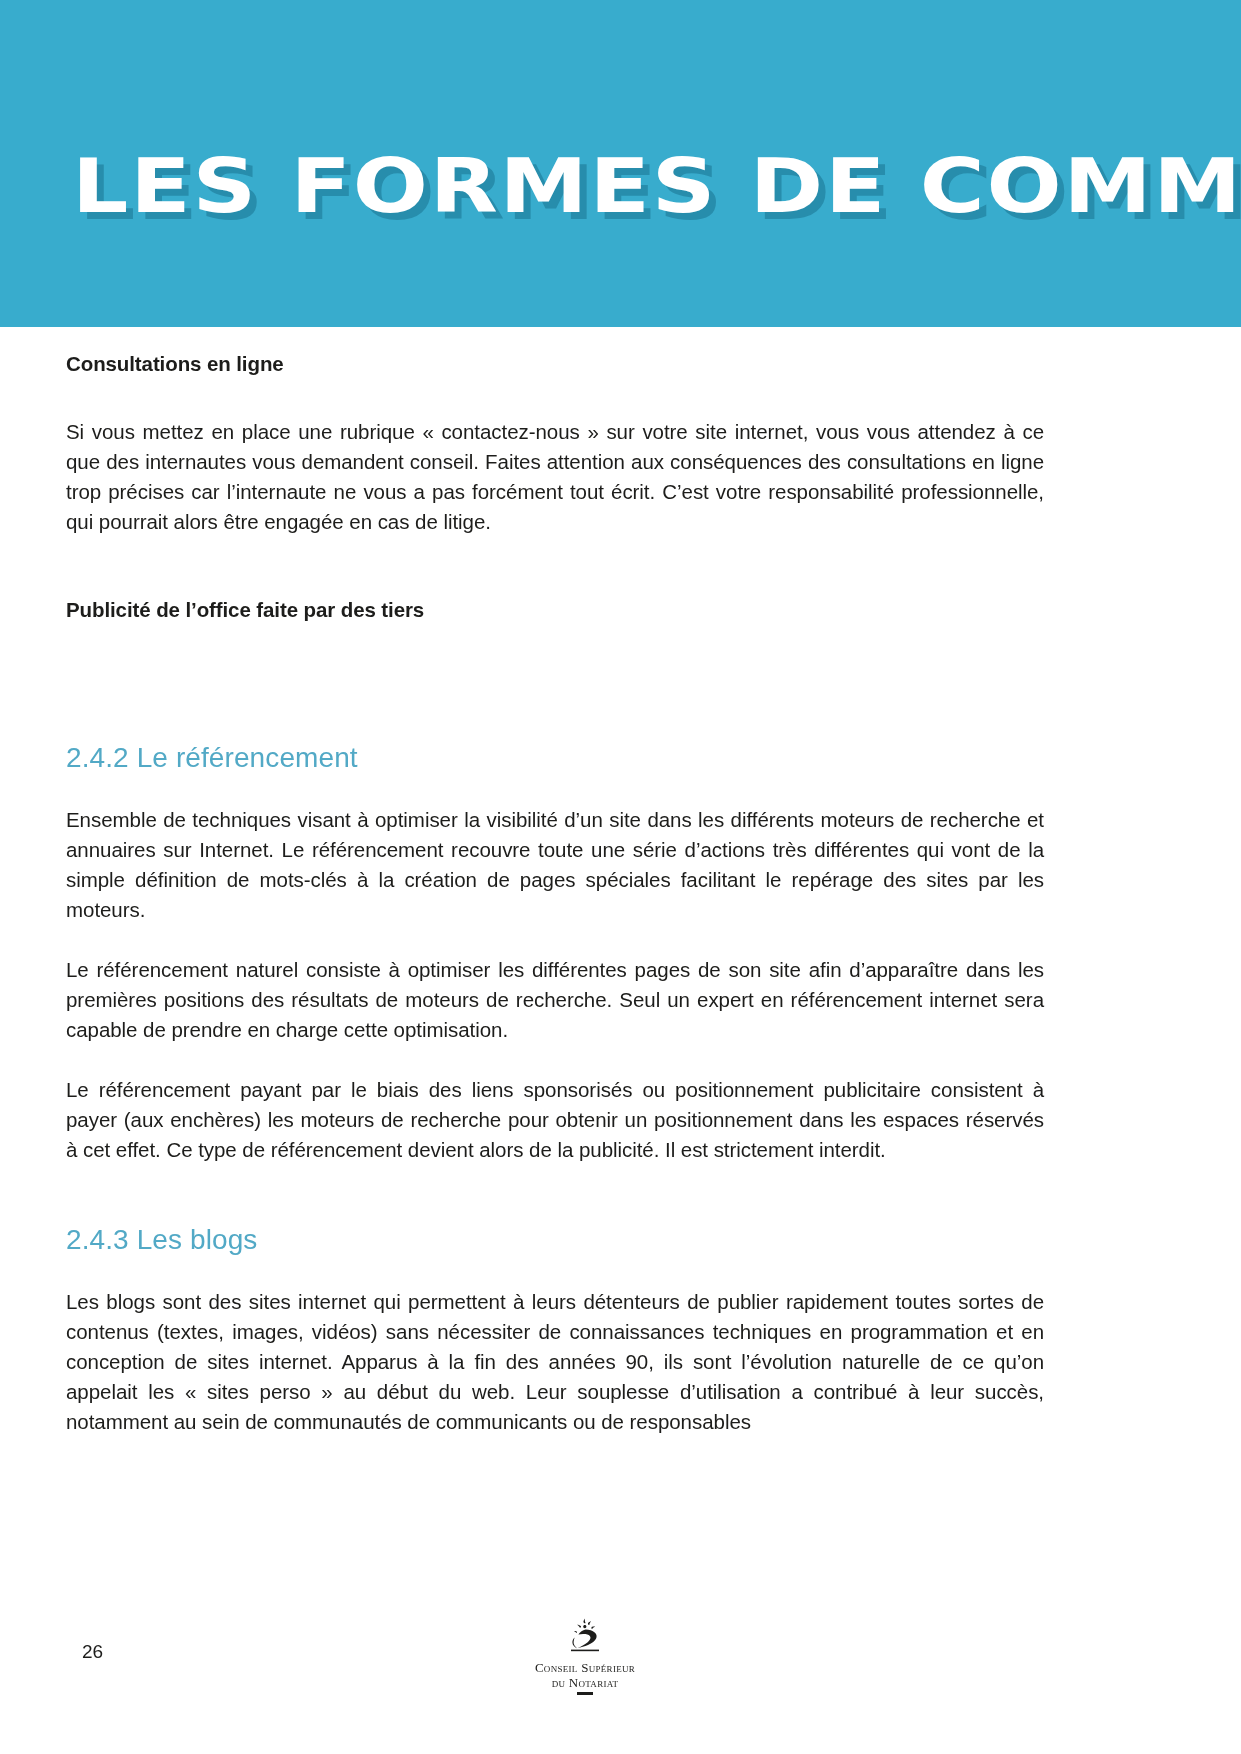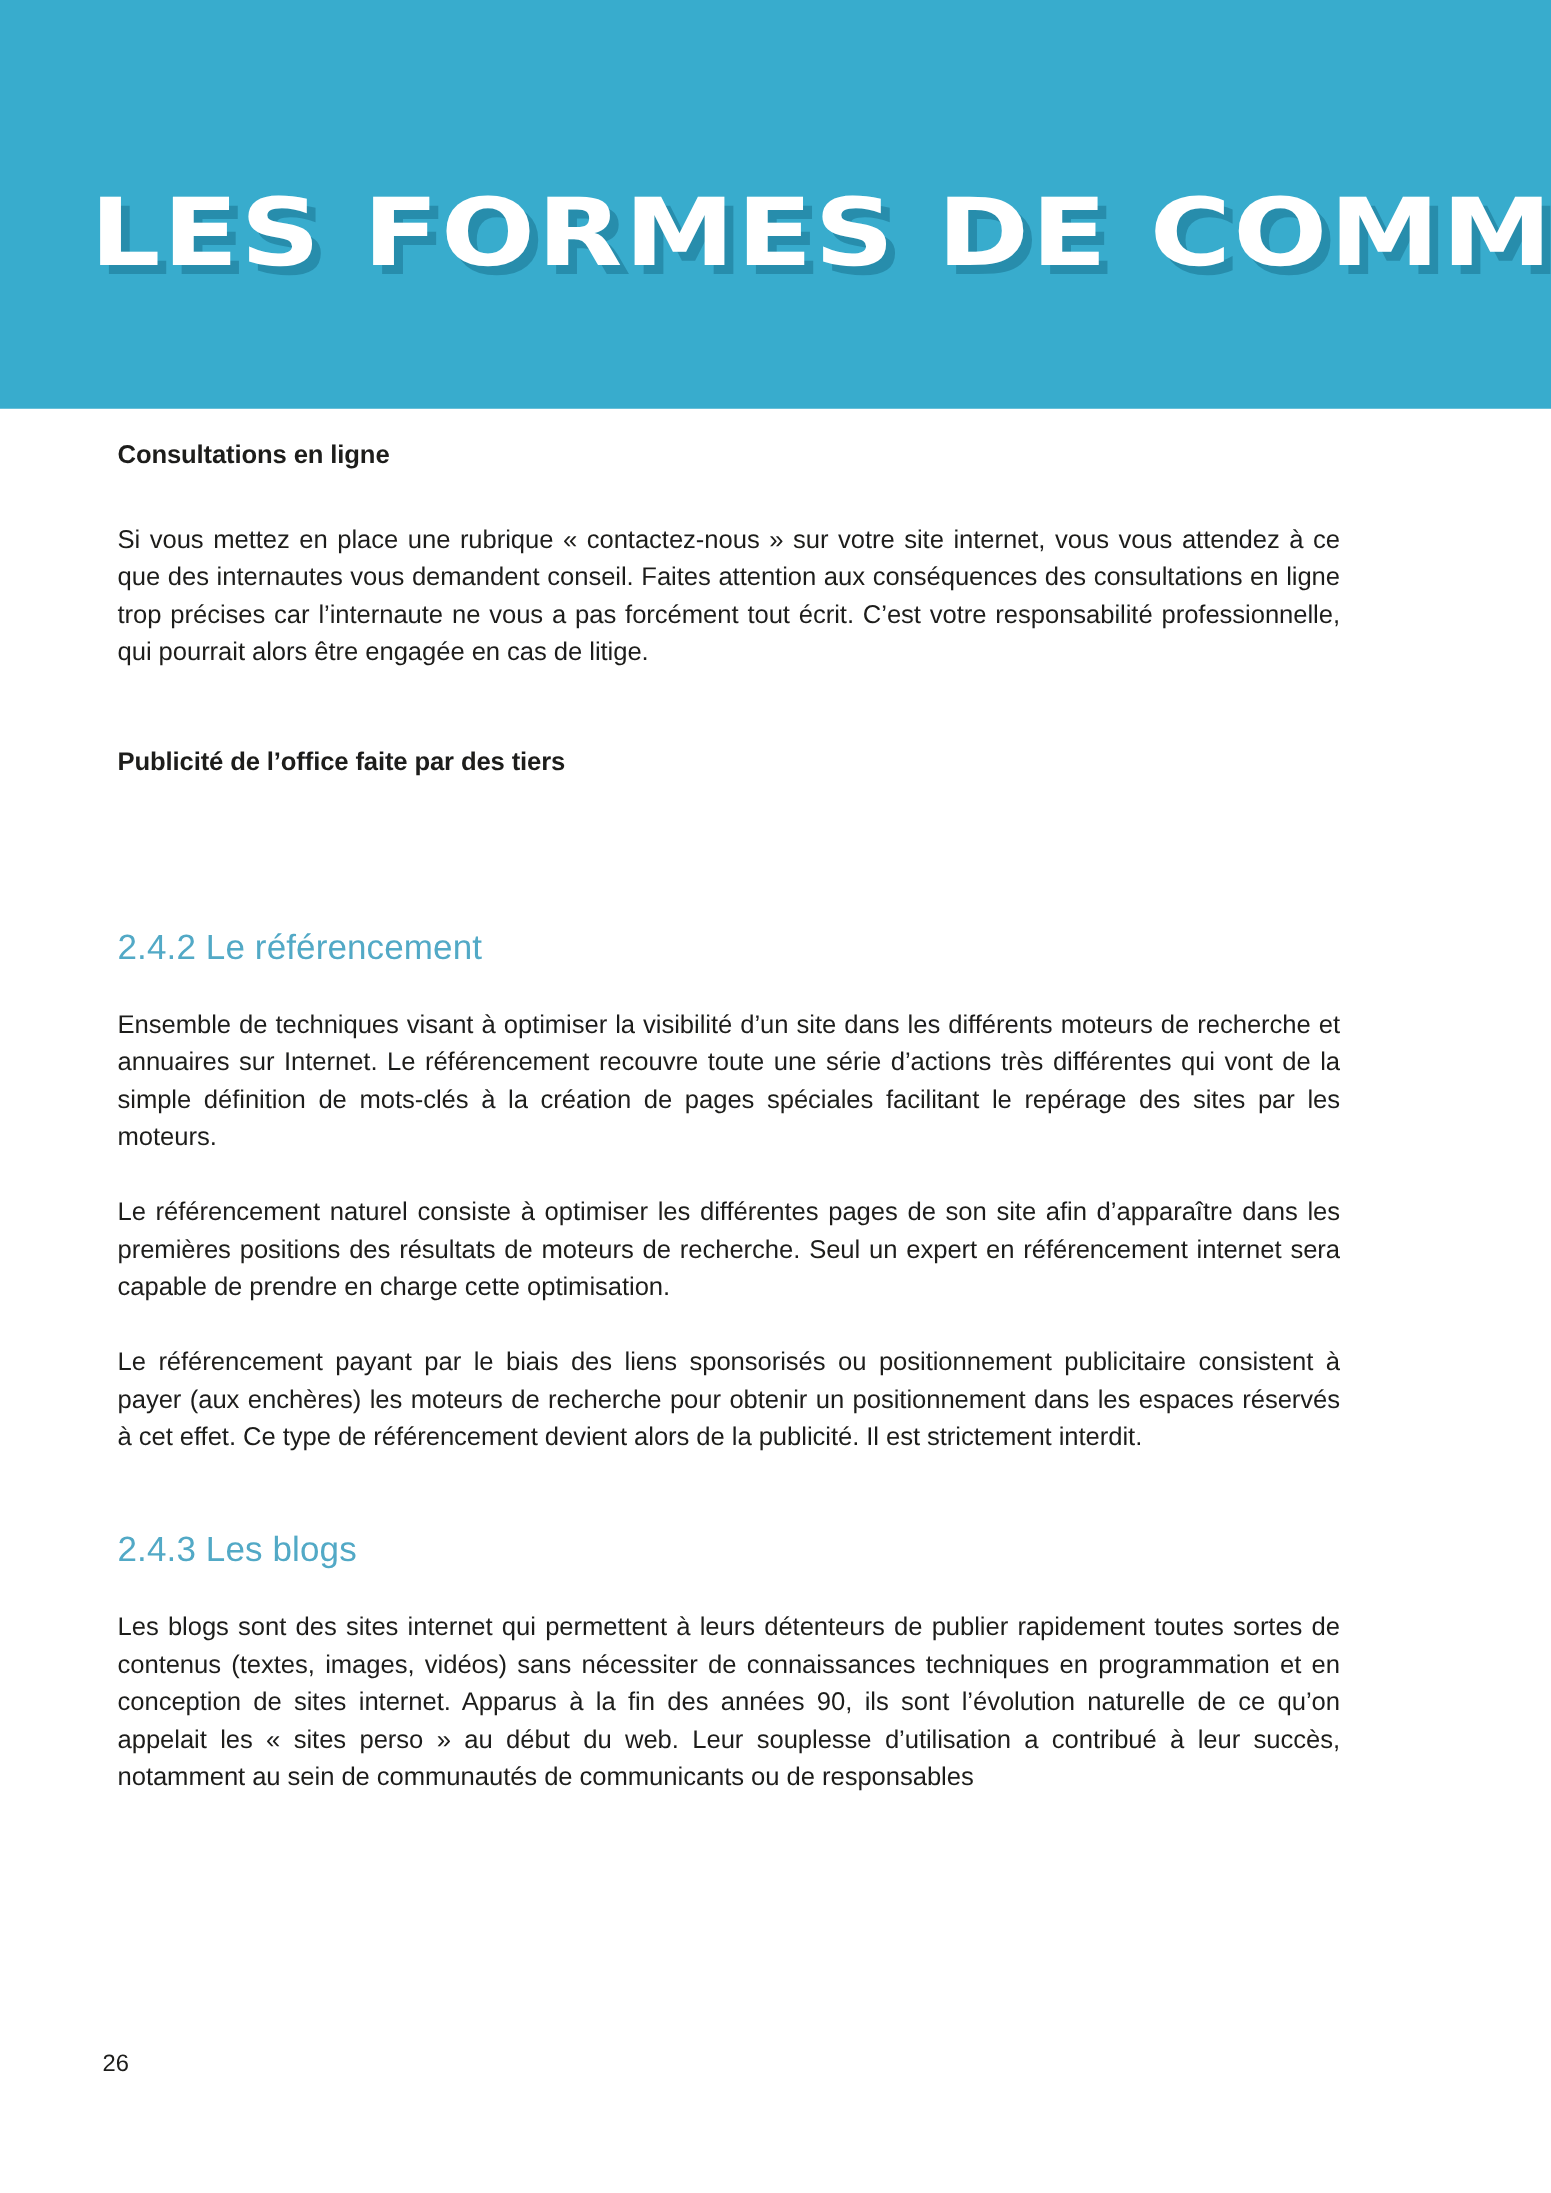--- a/index.html
+++ b/index.html
@@ -49,21 +49,20 @@
     left: 0;
     top: 327px;
     width: 1241px;
     padding: 0;
   }
   .col {
     position: absolute;
     left: 66px;
     top: 0;
     width: 978px;
-    margin-left: 28px;
   }
 
   h3.subhead {
     margin: 0;
     font-size: 20.5px;
     font-weight: 700;
     line-height: 26px;
     letter-spacing: -0.1px;
     color: #1d1d1b;
   }
@@ -194,13 +193,31 @@
 
     <p class="body last-full">Les blogs sont des sites internet qui permettent à leurs détenteurs de publier rapidement toutes sortes de contenus (textes, images, vidéos) sans nécessiter de connaissances techniques en programmation et en conception de sites internet. Apparus à la fin des années 90, ils sont l’évolution naturelle de ce qu’on appelait les « sites perso » au début du web. Leur souplesse d’utilisation a contribué à leur succès, notamment au sein de communautés de communicants ou de responsables</p>
 
   </div>
 </div>
 
 <div class="footer">
 
   <div class="page-number">26</div>
 
+  <div class="logo">
+    <svg class="logo-mark" viewBox="0 0 44 40">
+      <g fill="#1d1d1b">
+        <path d="M20.5 3.2c0.6-1.6 1.4-2.7 1.4-2.7s-0.2 1.7 0.1 3.0c0.2 0.9 0.8 1.6 0.8 1.6s-1.1 0.2-1.7-0.2c-0.6-0.4-0.8-1.1-0.6-1.7z"></path>
+        <path d="M25.6 4.4c1.1-0.9 2.4-1.2 2.4-1.2s-0.9 1.2-1.3 2.2c-0.3 0.8-0.3 1.7-0.3 1.7s-1.0-0.3-1.3-0.9c-0.3-0.6-0.1-1.4 0.5-1.8z"></path>
+        <path d="M16.8 7.4c-1.2-0.7-2.6-0.7-2.6-0.7s1.2 0.9 1.9 1.7c0.6 0.7 0.9 1.5 0.9 1.5s0.9-0.6 1.0-1.2c0.1-0.6-0.5-1.1-1.2-1.3z"></path>
+        <path d="M29.8 8.6c1.3-0.4 2.6-0.1 2.6-0.1s-1.4 0.6-2.2 1.3c-0.7 0.6-1.2 1.3-1.2 1.3s-0.7-0.8-0.6-1.4c0.1-0.6 0.8-1.0 1.4-1.1z"></path>
+        <path d="M21.8 7.0c0.9 0 1.6 0.7 1.6 1.6s-0.7 1.6-1.6 1.6-1.6-0.7-1.6-1.6 0.7-1.6 1.6-1.6z"></path>
+        <path d="M13.0 13.2c-1.0-0.3-2.0 0.1-2.0 0.1s1.1 0.4 1.7 0.9c0.5 0.4 0.8 0.9 0.8 0.9s0.6-0.5 0.5-1.0c-0.1-0.4-0.5-0.8-1.0-0.9z"></path>
+        <path d="M22.6 11.5c3.6 0 7.1 1.2 9.1 3.0 1.9 1.7 2.4 3.9 1.4 6.1-1.1 2.5-4.0 4.8-8.1 6.5-3.3 1.4-7.2 2.4-10.6 2.8 3.6-1.3 7.4-3.3 10.0-5.5 2.3-1.9 3.4-3.8 3.0-5.3-0.4-1.5-2.2-2.6-4.8-3.0-2.4-0.4-5.1-0.2-7.2 0.5 1.7-2.6 4.2-4.3 7.2-5.1z"></path>
+        <path d="M11.6 19.4c-1.4 1.4-2.2 3.1-2.2 4.8 0 2.6 1.8 4.9 4.8 6.3-2.6-2.3-3.8-4.5-3.6-6.5 0.1-1.6 0.6-3.2 1.0-4.6z"></path>
+        <path d="M8.0 31.6h28v1.6h-28z"></path>
+      </g>
+    </svg>
+    <div class="logo-line1">Conseil Supérieur</div>
+    <div class="logo-line2">du Notariat</div>
+    <div class="logo-rule"></div>
+  </div>
 </div>
 
 </body></html>

